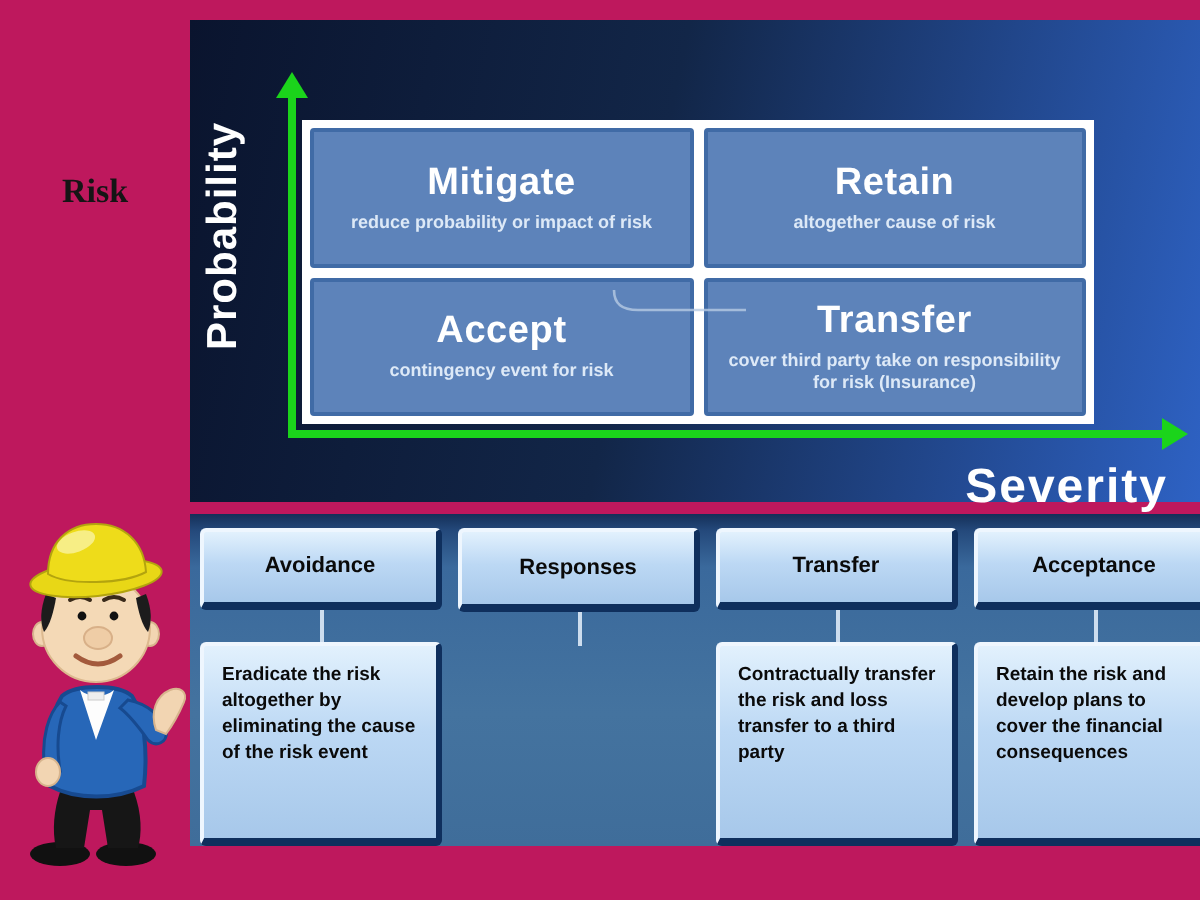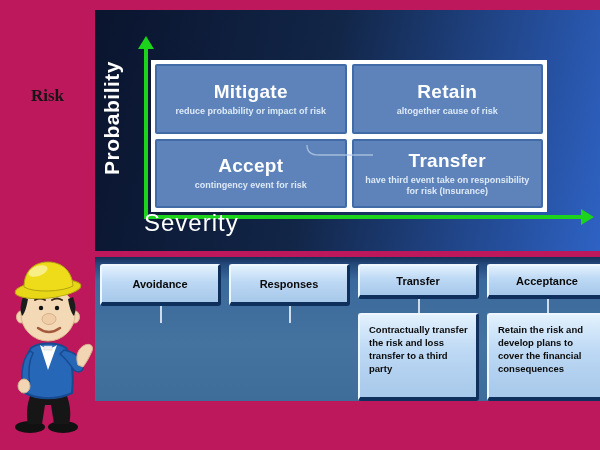--- a/index.html
+++ b/index.html
@@ -27,25 +27,25 @@
                border-left:13px solid #1bd41b;}
   .matrix-frame{position:absolute;left:56px;top:50px;width:396px;height:152px;
                 background:#ffffff;display:grid;grid-template-columns:1fr 1fr;
                 grid-template-rows:1fr 1fr;gap:5px;padding:4px;box-sizing:border-box;}
   .quad{background:#5d83ba;border:2px solid #406ba6;border-radius:2px;
         display:flex;flex-direction:column;align-items:center;justify-content:center;
         color:#ffffff;text-align:center;padding:1px 6px;box-sizing:border-box;}
   .quad-title{font-size:19px;font-weight:bold;letter-spacing:.3px;}
   .quad-sub{font-size:9px;font-weight:bold;color:#dde9f7;margin-top:3px;line-height:11px;}
   .callout{position:absolute;left:208px;top:132px;}
-  .x-label{position:absolute;left:49px;top:199px;width:440px;text-align:left;
-           color:#ffffff;font-weight:normal;font-size:24px;letter-spacing:1px;}
+  .x-label{position:absolute;left:49px;top:220px;width:440px;text-align:right;
+           color:#ffffff;font-weight:bold;font-size:24px;letter-spacing:1px;}
 
   
-  .bottom-panel{position:absolute;left:95px;top:257px;width:505px;height:144px;
+  .bottom-panel{position:absolute;left:95px;top:257px;width:505px;height:166px;
                 background:linear-gradient(180deg,#142f58 0%,#24497b 5%,#3a699c 16%,#44739f 60%,#3f6d9a 100%);
                 overflow:hidden;display:flex;gap:8px;padding:7px 0 0 5px;box-sizing:border-box;}
   .col{flex:0 0 121px;width:121px;display:flex;flex-direction:column;}
   .bevel-box{border-radius:3px;box-sizing:border-box;
              background:linear-gradient(180deg,#e2f1fd 0%,#bcd8f4 45%,#a7c8ea 100%);
              border-style:solid;border-color:#eef6fe #0f2f5d #0f2f5d #eef6fe;
              border-width:2px 3px 4px 2px;color:#0a0a0a;}
   .resp-head{height:42px;display:flex;align-items:center;justify-content:center;
              font-weight:bold;font-size:11px;}
   .connector{width:2px;height:17px;background:#cdddee;margin:0 auto;}
@@ -79,36 +79,37 @@
       <div class="quad">
         <div class="quad-title">Retain</div>
         <div class="quad-sub">altogether cause of risk</div>
       </div>
       <div class="quad">
         <div class="quad-title">Accept</div>
         <div class="quad-sub">contingency event for risk</div>
       </div>
       <div class="quad">
         <div class="quad-title">Transfer</div>
-        <div class="quad-sub">have third event take on responsibility for risk (Insurance)</div>
+        <div class="quad-sub">cover third party take on responsibility for risk (Insurance)</div>
       </div>
     </div>
 
     <svg class="callout" width="72" height="16" viewBox="0 0 72 16">
       <path d="M4,3 C4,10 8,13 16,13 L70,13" stroke="#b6cbe4" stroke-width="1.3" fill="none" opacity="0.8"></path>
     </svg>
 
     <div class="x-label">Severity</div>
   </div>
 
   <div class="bottom-panel">
 
     <div class="col">
       <div class="bevel-box resp-head">Avoidance</div>
       <div class="connector"></div>
+      <div class="bevel-box resp-desc">Eradicate the risk altogether by eliminating the cause of the risk event</div>
     </div>
 
     <div class="col">
       <div class="bevel-box resp-head">Responses</div>
       <div class="connector"></div>
     </div>
 
     <div class="col">
       <div class="bevel-box resp-head">Transfer</div>
       <div class="connector"></div>

